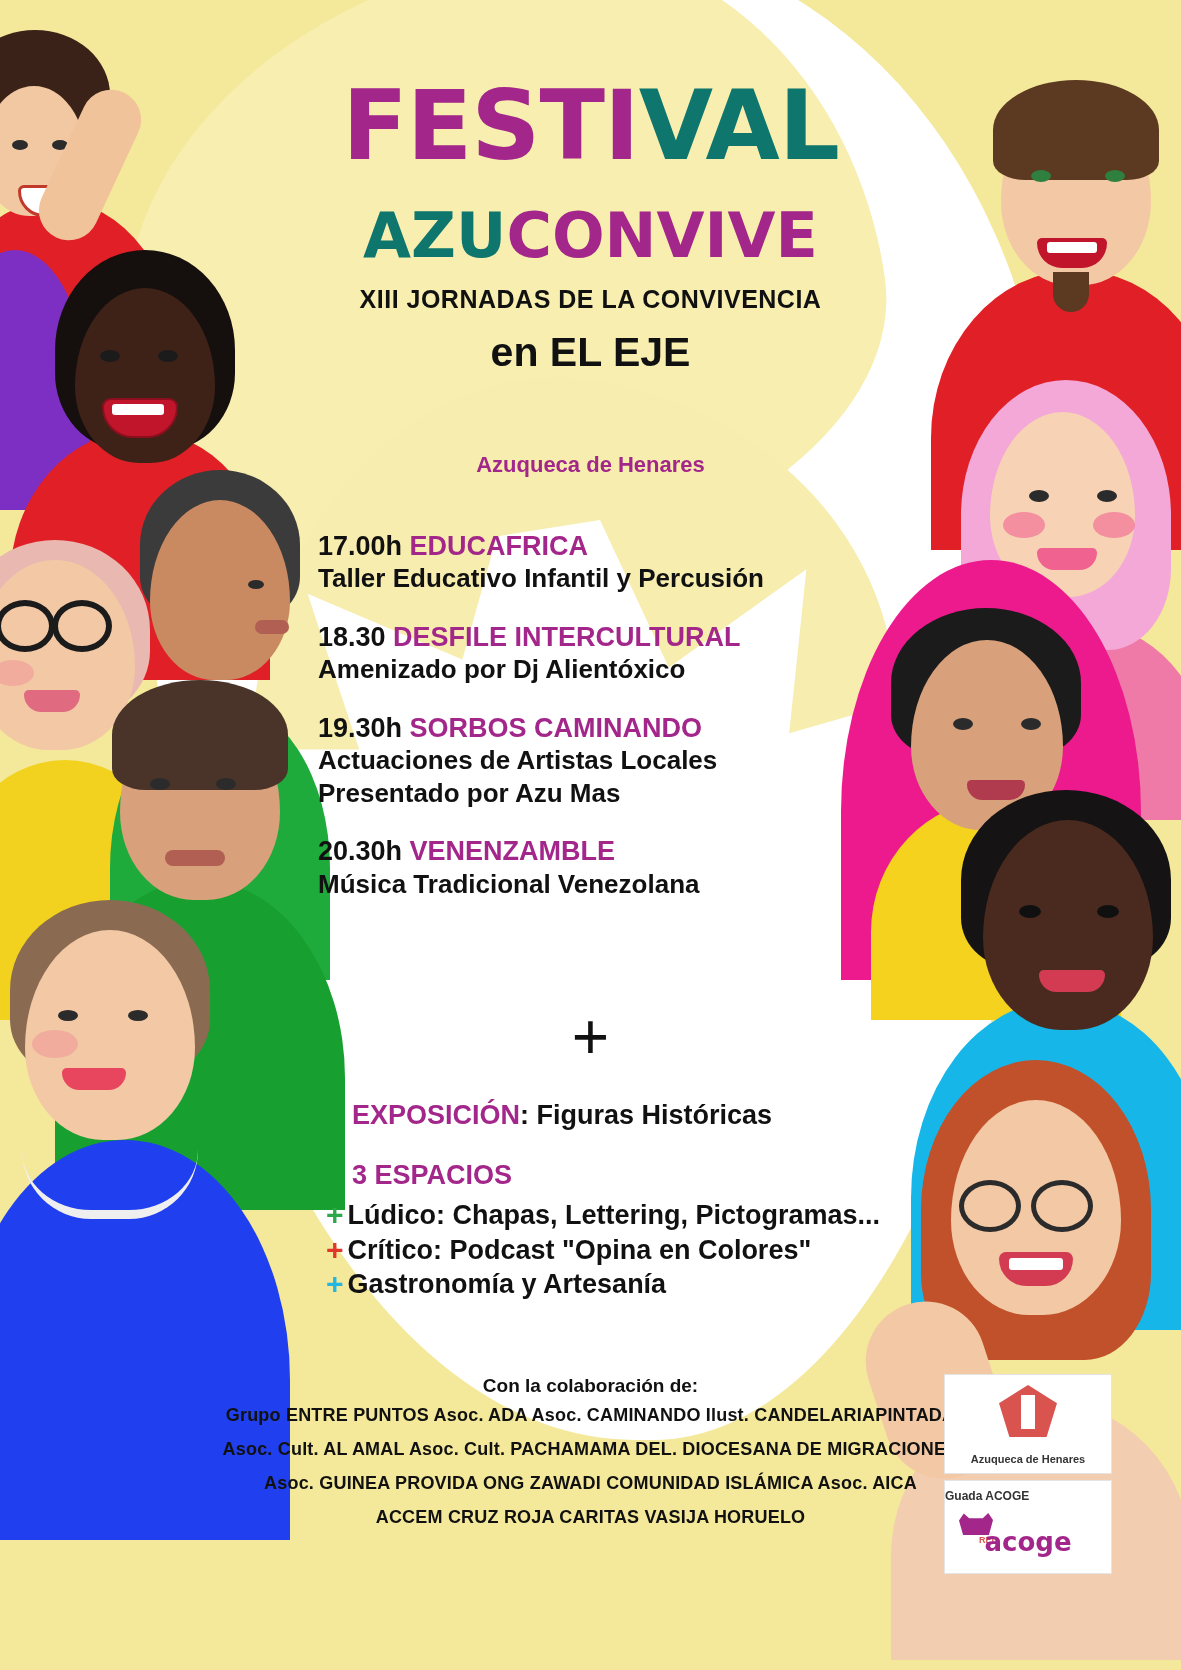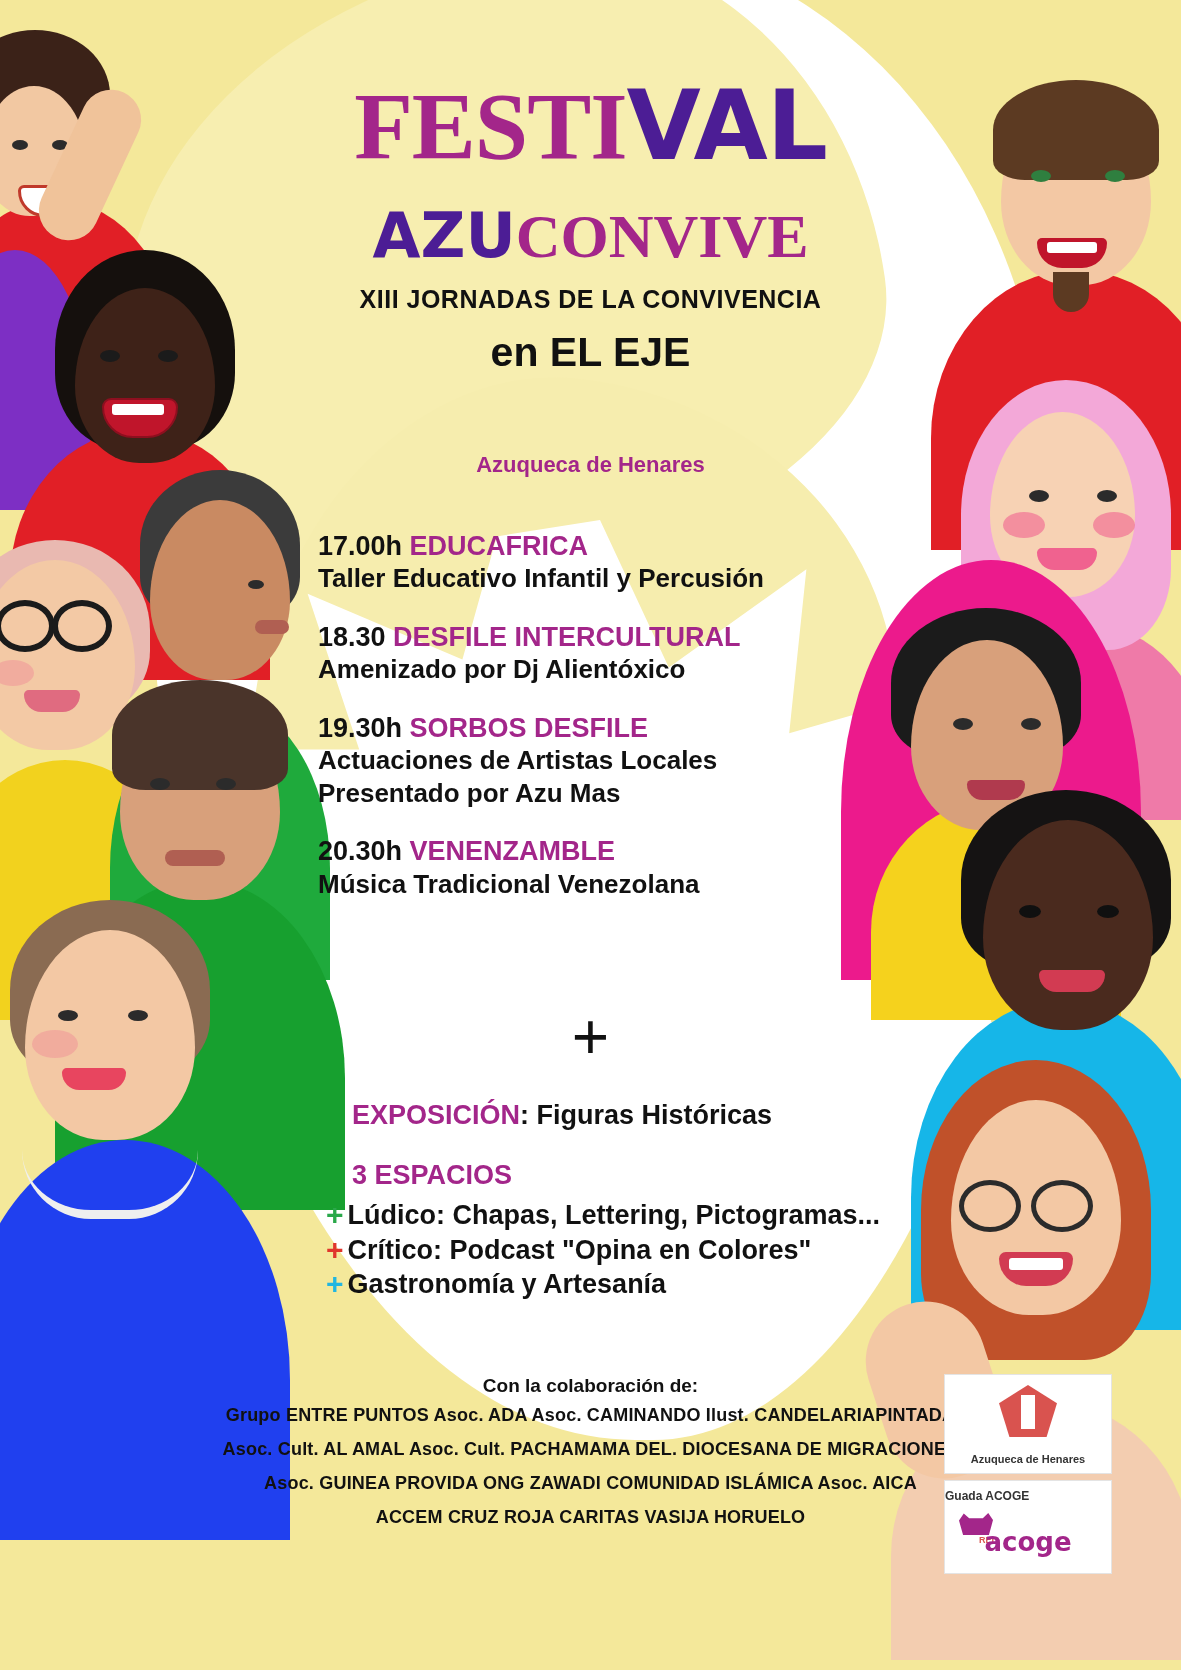--- a/index.html
+++ b/index.html
@@ -59,22 +59,22 @@
     font-size:96px;font-weight:bold;letter-spacing:-1px;
     font-family:"DejaVu Sans", sans-serif;
     line-height:1;
   }
   .title2{
     position:absolute;left:0;right:0;top:205px;text-align:center;
     font-size:62px;font-weight:bold;
     font-family:"DejaVu Sans", sans-serif;
     line-height:1;
   }
-  .magenta{color:#a3268a;font-family:Liberation Serif, serif;}
-  .black{color:#4c1d95;}
+  .magenta{color:#a3268a;}
+  .black{color:#0f766e;}
   .subtitle{
     position:absolute;left:0;right:0;top:285px;text-align:center;
     font-size:25px;font-weight:bold;color:#111;
     letter-spacing:.5px;
   }
   .datetime{
     position:absolute;left:0;right:0;top:325px;text-align:center;
     font-size:41px;font-weight:bold;color:#111;line-height:1.35;
   }
   .place{
@@ -281,21 +281,21 @@
       <div class="sched-item">
         <div class="sched-head">
           <span>18.30</span>
           <span class="name">DESFILE INTERCULTURAL</span>
         </div>
         <div class="sched-desc">Amenizado por Dj Alientóxico</div>
       </div>
       <div class="sched-item">
         <div class="sched-head">
           <span>19.30h</span>
-          <span class="name">SORBOS DESFILE</span>
+          <span class="name">SORBOS CAMINANDO</span>
         </div>
         <div class="sched-desc" style="white-space:pre-line;">Actuaciones de Artistas Locales
 Presentado por  Azu Mas</div>
       </div>
       <div class="sched-item">
         <div class="sched-head">
           <span>20.30h</span>
           <span class="name">VENENZAMBLE</span>
         </div>
         <div class="sched-desc">Música Tradicional Venezolana</div>

